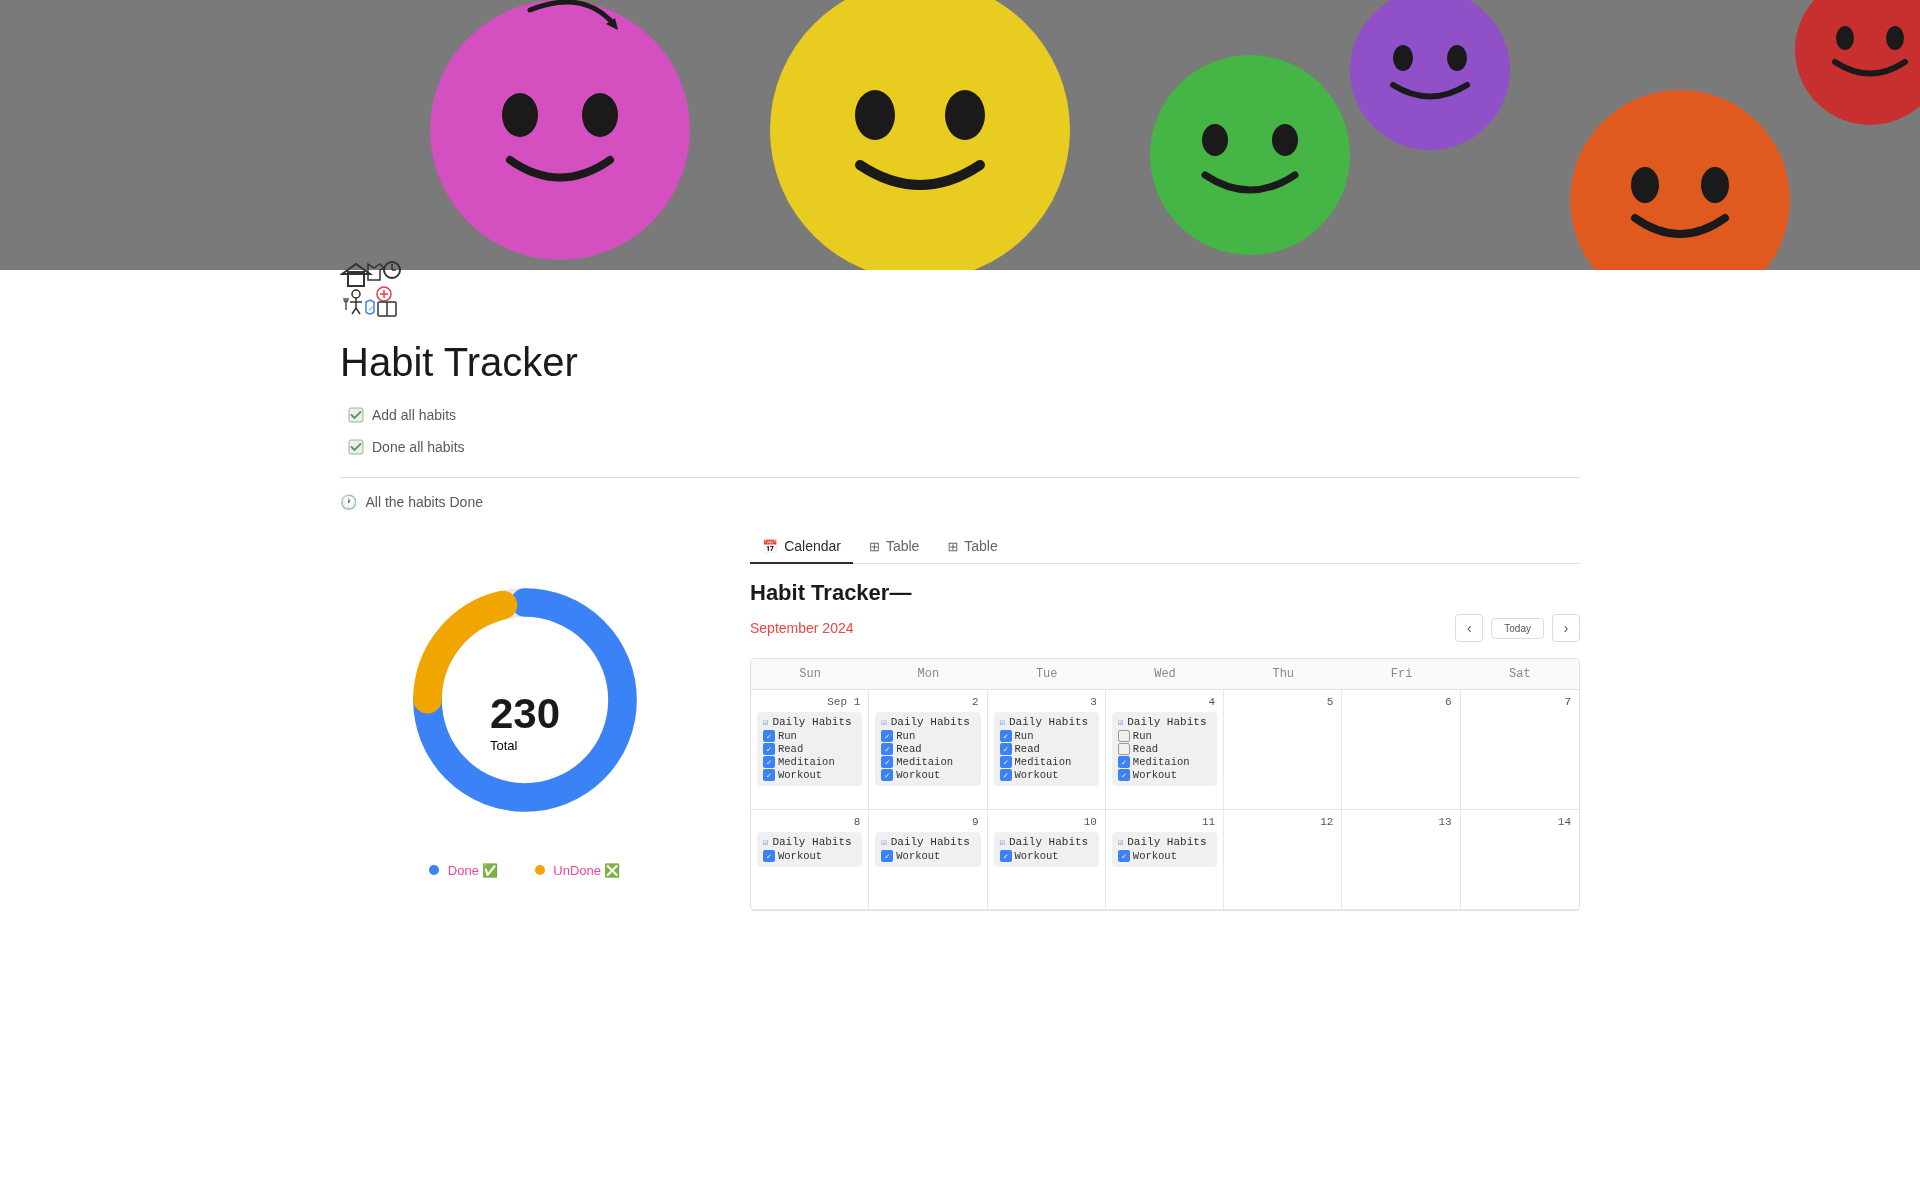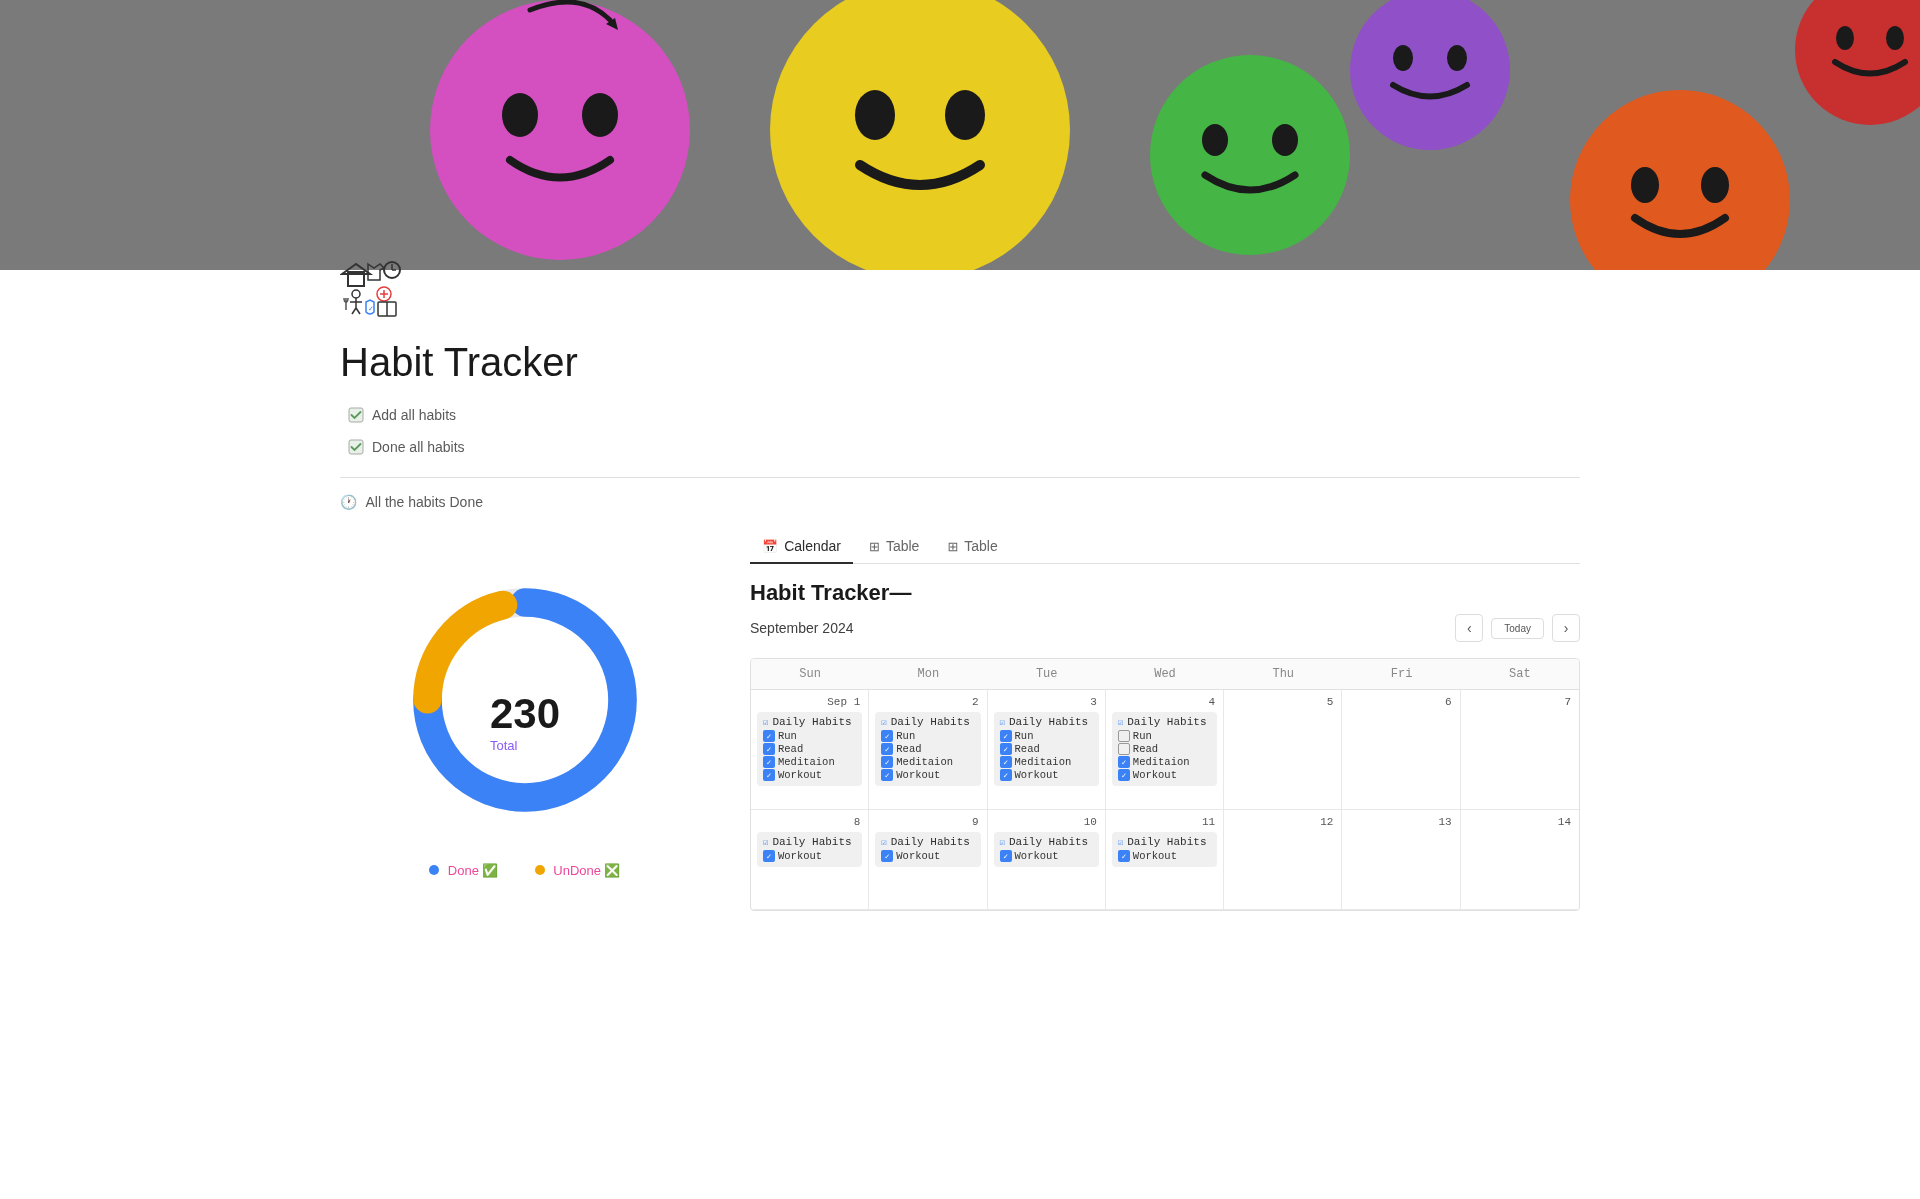--- a/index.html
+++ b/index.html
@@ -83,21 +83,21 @@
       position: relative;
       z-index: 5;
     }
     .donut-number {
       font-size: 42px;
       font-weight: 600;
       color: #1a1a1a;
     }
     .donut-label {
       font-size: 13px;
-      color: #8b5cf6;
+      color: #000000;
     }
     .donut-legend {
       display: flex;
       gap: 36px;
       margin-top: 110px;
       font-size: 13px;
       color: #ec4899;
     }
     .legend-dot {
       width: 10px; height: 10px;
@@ -140,21 +140,21 @@
       font-weight: 600;
       color: #1a1a1a;
       margin-bottom: 8px;
     }
     .calendar-nav {
       display: flex;
       align-items: center;
       justify-content: space-between;
       margin-bottom: 16px;
     }
-    .calendar-month { font-size: 14px; color: #404040; }
+    .calendar-month { font-size: 14px; color: #ef4444; }
     .nav-controls {
       display: flex;
       align-items: center;
       gap: 8px;
     }
     .nav-btn {
       width: 28px; height: 28px;
       border: 1px solid #ddd;
       background: #fff;
       border-radius: 4px;

